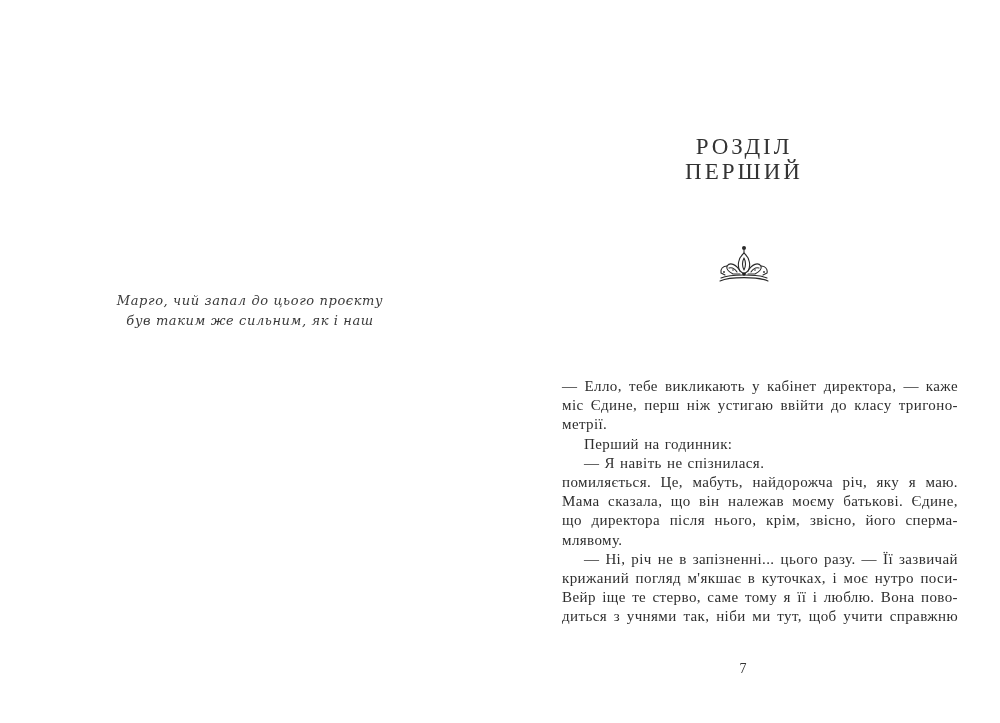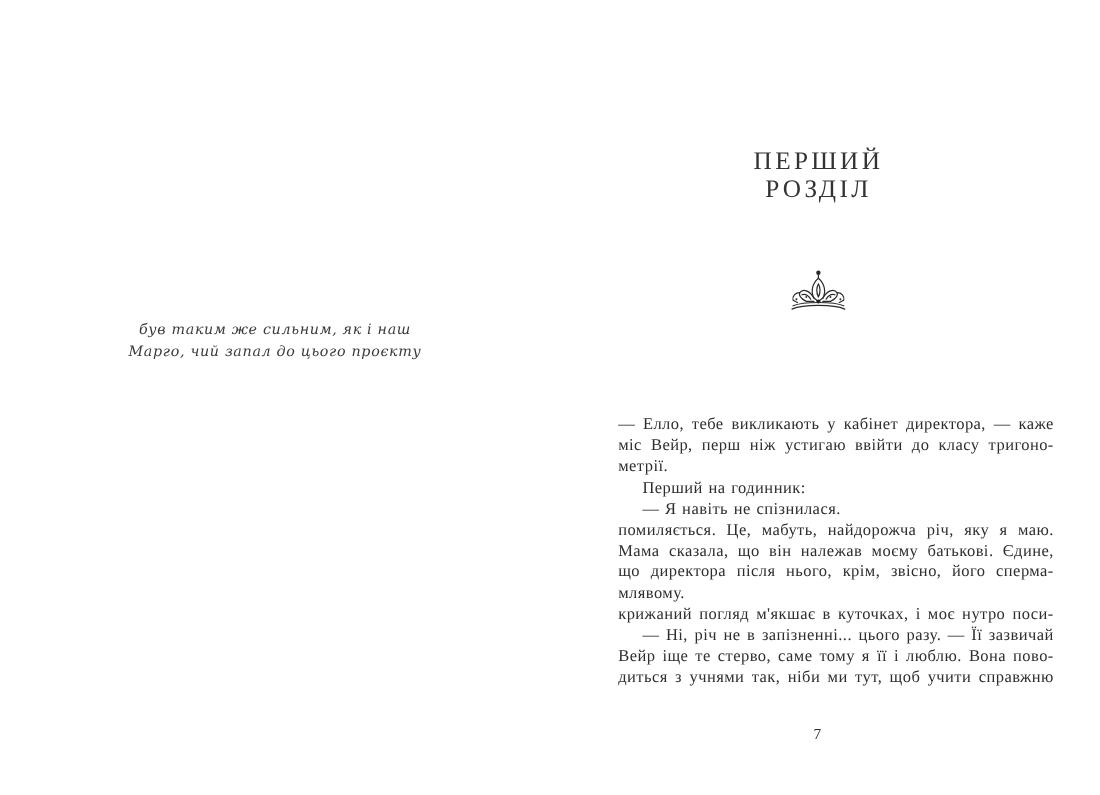--- a/index.html
+++ b/index.html
@@ -99,29 +99,29 @@
       color: #333333;
     }
   </style>
 </head>
 <body>
 
 <div class="spread">
 
   <div class="page page-left">
     <div class="dedication">
+      <span>Марго, чий запал до цього проєкту</span>
       <span>був таким же сильним, як і наш</span>
-      <span>Марго, чий запал до цього проєкту</span>
     </div>
   </div>
 
   <div class="page page-right">
     <div class="chapter-title">
+      <span style="text-transform:uppercase;">Розділ</span>
       <span style="text-transform:uppercase;">Перший</span>
-      <span style="text-transform:uppercase;">Розділ</span>
     </div>
 
     <div class="crown">
       <svg width="56" height="42" viewBox="0 0 56 42" fill="none" stroke="#2a2a2a" stroke-width="1.1" stroke-linecap="round" stroke-linejoin="round">
         <circle cx="28" cy="4" r="2" fill="#2a2a2a" stroke="none"></circle>
         <path d="M28 6 L28 9"></path>
         <path d="M28 9 C22 14 21 22 24 27 L28 30 L32 27 C35 22 34 14 28 9 Z"></path>
         <path d="M28 14 C26 18 26 22 28 26 C30 22 30 18 28 14 Z"></path>
         <path d="M24 27 C20 20 14 18 11 22 C10 25 13 28 17 30 L24 30"></path>
         <path d="M32 27 C36 20 42 18 45 22 C46 25 43 28 39 30 L32 30"></path>
@@ -134,30 +134,30 @@
         <path d="M4 37 C14 32.5 42 32.5 52 37"></path>
         <circle cx="8" cy="28" r="0.9" fill="#2a2a2a" stroke="none"></circle>
         <circle cx="48" cy="28" r="0.9" fill="#2a2a2a" stroke="none"></circle>
         <circle cx="17" cy="26" r="0.8" fill="#2a2a2a" stroke="none"></circle>
         <circle cx="39" cy="26" r="0.8" fill="#2a2a2a" stroke="none"></circle>
       </svg>
     </div>
 
     <div class="body-text">
       <span class="line">— Елло, тебе викликають у кабінет директора, — каже</span>
-      <span class="line">міс Вейр, перш ніж устигаю ввійти до класу тригоно-</span>
+      <span class="line">міс Єдине, перш ніж устигаю ввійти до класу тригоно-</span>
       <span class="line last">метрії.</span>
       <span class="line indent last">Перший на годинник:</span>
       <span class="line indent last">— Я навіть не спізнилася.</span>
       <span class="line">помиляється. Це, мабуть, найдорожча річ, яку я маю.</span>
       <span class="line">Мама сказала, що він належав моєму батькові. Єдине,</span>
       <span class="line">що директора після нього, крім, звісно, його сперма-</span>
       <span class="line last">млявому.</span>
+      <span class="line indent">— Ні, річ не в запізненні... цього разу. — Її зазвичай</span>
       <span class="line">крижаний погляд м'якшає в куточках, і моє нутро поси-</span>
-      <span class="line indent">— Ні, річ не в запізненні... цього разу. — Її зазвичай</span>
       <span class="line">Вейр іще те стерво, саме тому я її і люблю. Вона пово-</span>
       <span class="line">диться з учнями так, ніби ми тут, щоб учити справжню</span>
     </div>
 
     <div class="page-number">7</div>
   </div>
 
 </div>
 
 </body></html>

